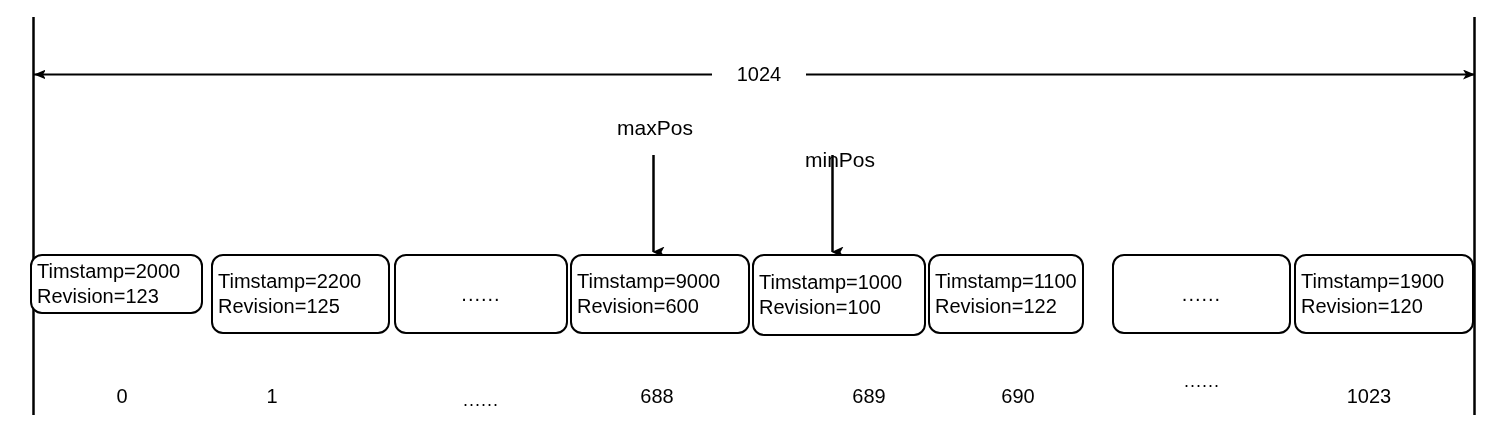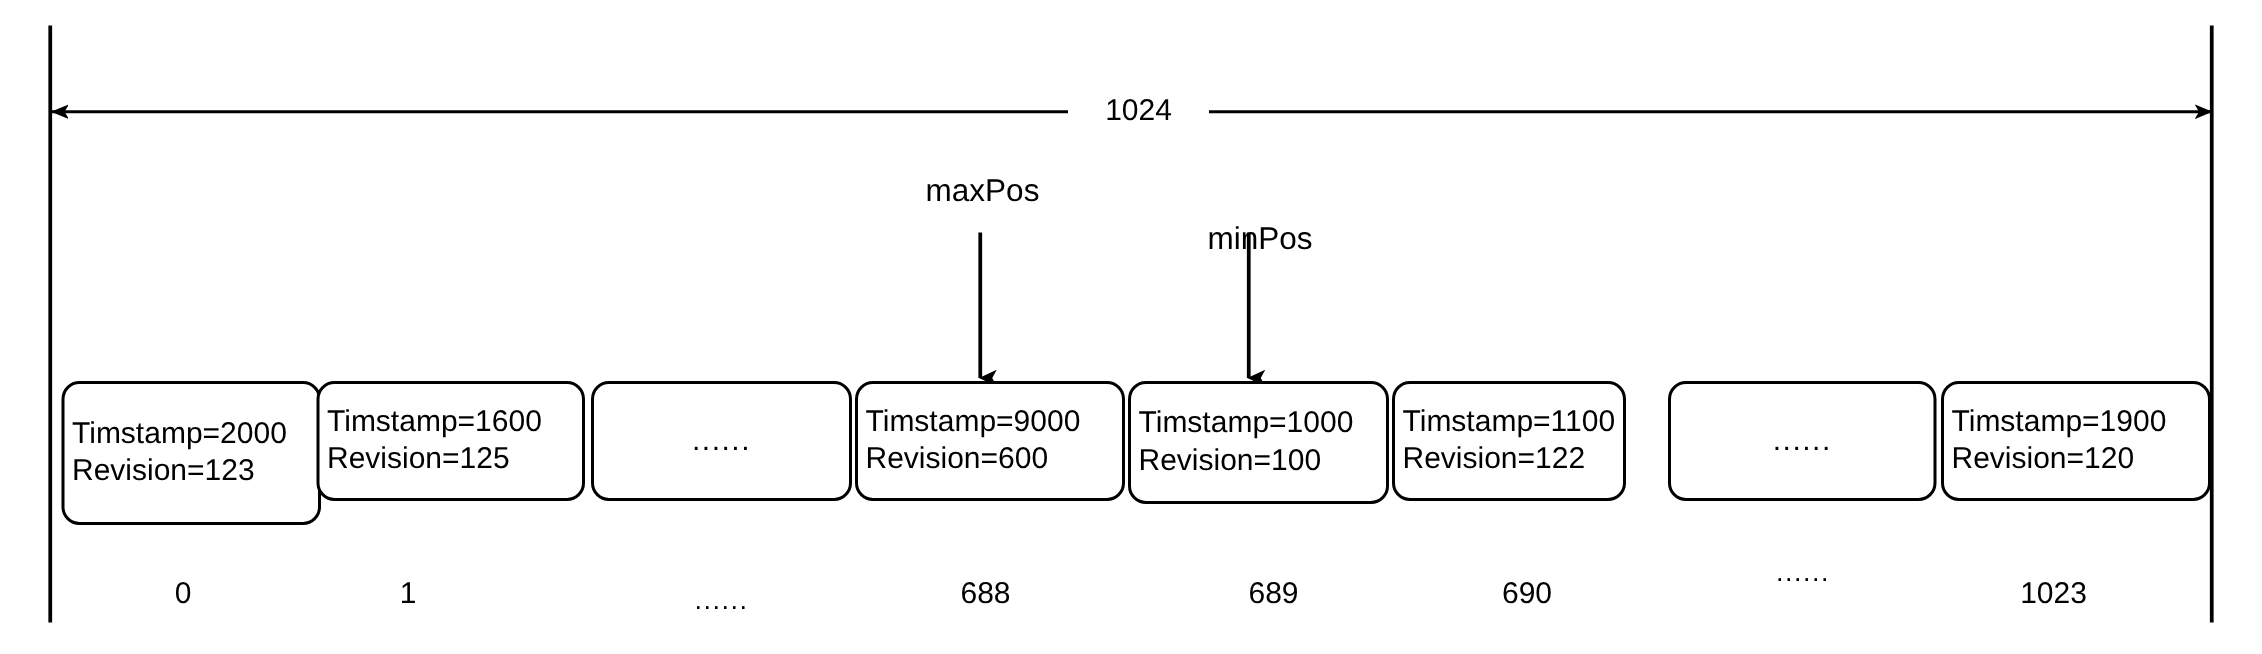--- a/index.html
+++ b/index.html
@@ -125,27 +125,27 @@
     <line x1="832.5" y1="155" x2="832.5" y2="252" stroke="#000000" stroke-width="2.5" marker-end="url(#arrow-down)"></line>
   </svg>
 
   <div class="text-layer">
 
     <div class="abs dim-label" style="left:712px; top:64px; width:84px;">1024</div>
 
     <div class="abs pointer-label" style="left:585px; top:117px; width:140px;">maxPos</div>
     <div class="abs pointer-label" style="left:770px; top:117px; width:140px;margin-top:32px;">minPos</div>
 
-    <div class="slot-box" style="left:41px; top:254px; width:173px; height:96px;">
+    <div class="slot-box" style="left:30px; top:254px; width:173px; height:60px;">
       <div class="slot-line">Timstamp=2000</div>
       <div class="slot-line">Revision=123</div>
     </div>
 
     <div class="slot-box" style="left:211px; top:254px; width:179px; height:80px;">
-      <div class="slot-line">Timstamp=1600</div>
+      <div class="slot-line">Timstamp=2200</div>
       <div class="slot-line">Revision=125</div>
     </div>
 
     <div class="slot-box ellipsis-box" style="left:394px; top:254px; width:174px; height:80px;">
       <div class="slot-line slot-ellipsis">......</div>
     </div>
 
     <div class="slot-box" style="left:570px; top:254px; width:180px; height:80px;">
       <div class="slot-line">Timstamp=9000</div>
       <div class="slot-line">Revision=600</div>
@@ -167,19 +167,19 @@
 
     <div class="slot-box" style="left:1294px; top:254px; width:180px; height:80px;">
       <div class="slot-line">Timstamp=1900</div>
       <div class="slot-line">Revision=120</div>
     </div>
 
     <div class="index-label" style="left:122px; top:386px;">0</div>
     <div class="index-label" style="left:272px; top:386px;">1</div>
     <div class="index-label ellipsis-index" style="left:481px; top:390px;">......</div>
     <div class="index-label" style="left:657px; top:386px;">688</div>
-    <div class="index-label" style="left:849px; top:386px;">689</div>
+    <div class="index-label" style="left:869px; top:386px;">689</div>
     <div class="index-label" style="left:1018px; top:386px;">690</div>
     <div class="index-label ellipsis-index" style="left:1202px; top:371px;">......</div>
     <div class="index-label" style="left:1369px; top:386px;">1023</div>
 
   </div>
 </div>
 
 </body></html>

